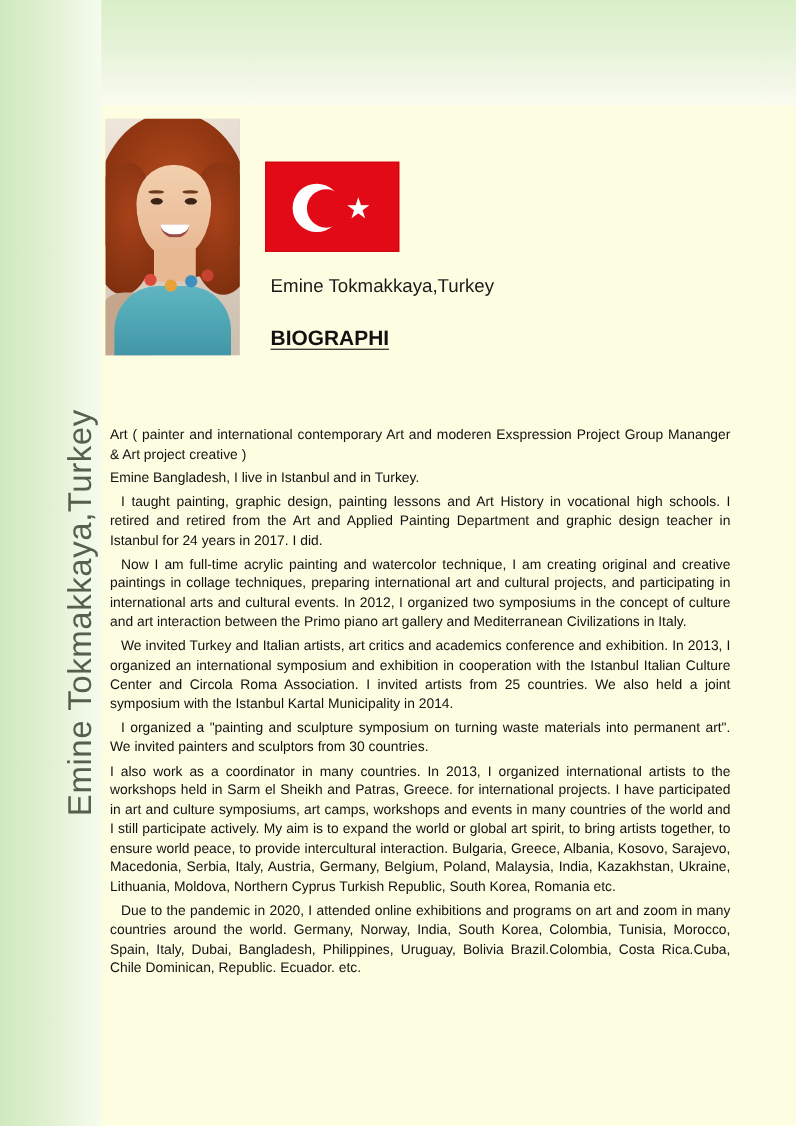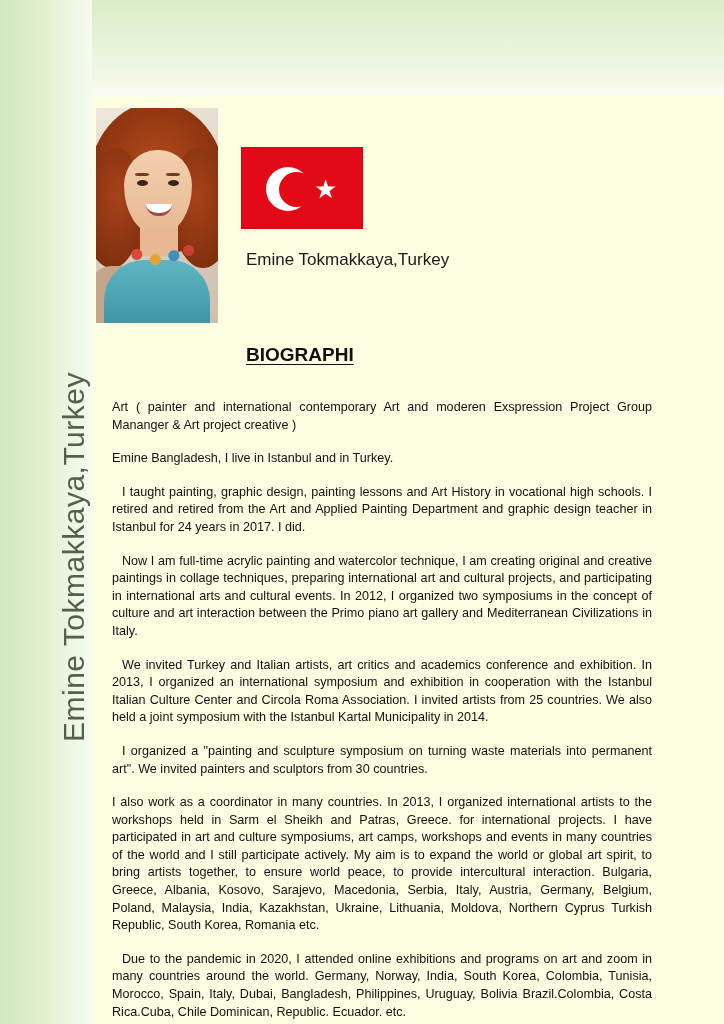--- a/index.html
+++ b/index.html
@@ -245,35 +245,34 @@
   }
   .bio-title {
     position: absolute;
     left: 150px;
     top: 190px;
     font-size: 19px;
     font-weight: bold;
     color: #111111;
     text-decoration: underline;
     text-underline-offset: 3px;
-    margin-top: 46px;
   }
   
   .body-text {
     position: absolute;
     left: 96px;
     top: 383px;
     width: 572px;
     font-size: 12.6px;
     line-height: 17.6px;
     color: #111111;
     text-align: justify;
   }
   .body-text p {
-    margin: 16px;
+    margin: 4px;
   }
   .body-text p.indent {
     text-indent: 10px;
   }
 </style>
 </head>
 <body>
 
 <div class="page">
 

